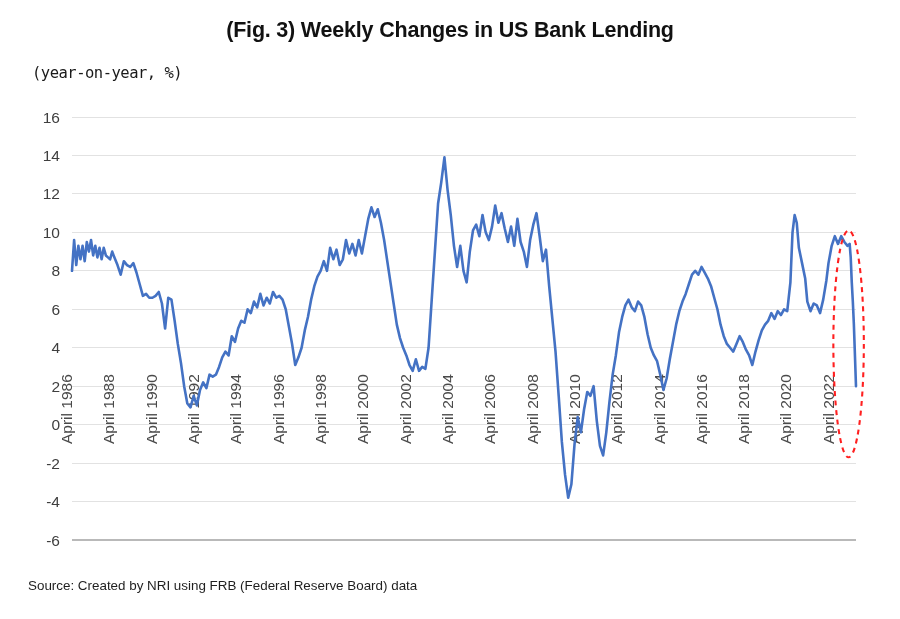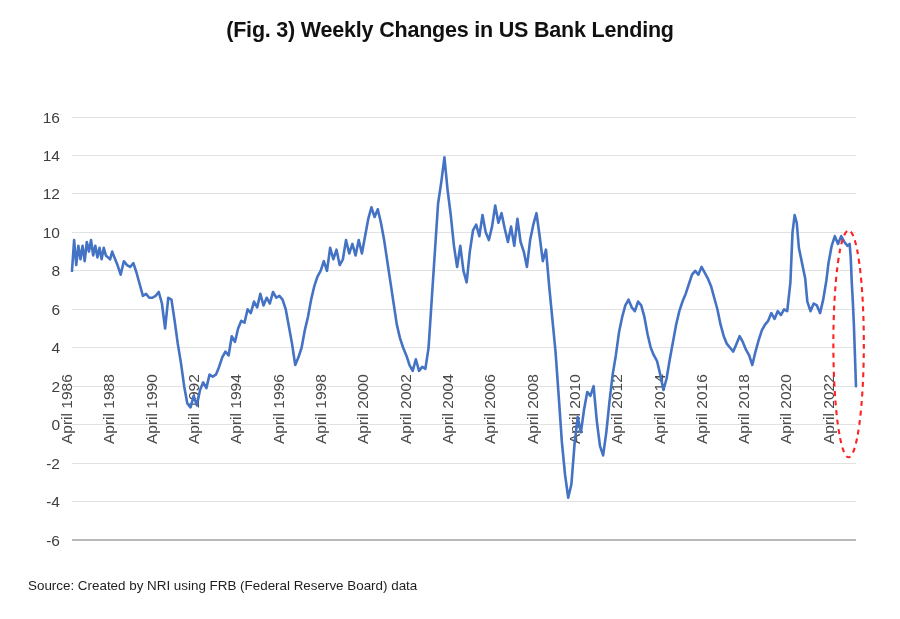--- a/index.html
+++ b/index.html
@@ -90,20 +90,21 @@
     stroke-dasharray: 5 4.5;
   }
 </style>
 </head>
 <body>
 
 <div id="figure-root">
 
   <div id="chart-title">(Fig. 3) Weekly Changes in US Bank Lending</div>
 
+  <div id="y-axis-unit-label">(year-on-year, %)</div>
 
   <svg id="plot-svg" width="900" height="619">
     <g id="gridlines-group">
         <line x1="72" x2="856" y1="117" y2="117" class="gridline"></line>
         <line x1="72" x2="856" y1="155.45454545454544" y2="155.45454545454544" class="gridline"></line>
         <line x1="72" x2="856" y1="193.90909090909088" y2="193.90909090909088" class="gridline"></line>
         <line x1="72" x2="856" y1="232.36363636363637" y2="232.36363636363637" class="gridline"></line>
         <line x1="72" x2="856" y1="270.8181818181818" y2="270.8181818181818" class="gridline"></line>
         <line x1="72" x2="856" y1="309.27272727272725" y2="309.27272727272725" class="gridline"></line>
         <line x1="72" x2="856" y1="347.72727272727275" y2="347.72727272727275" class="gridline"></line>

